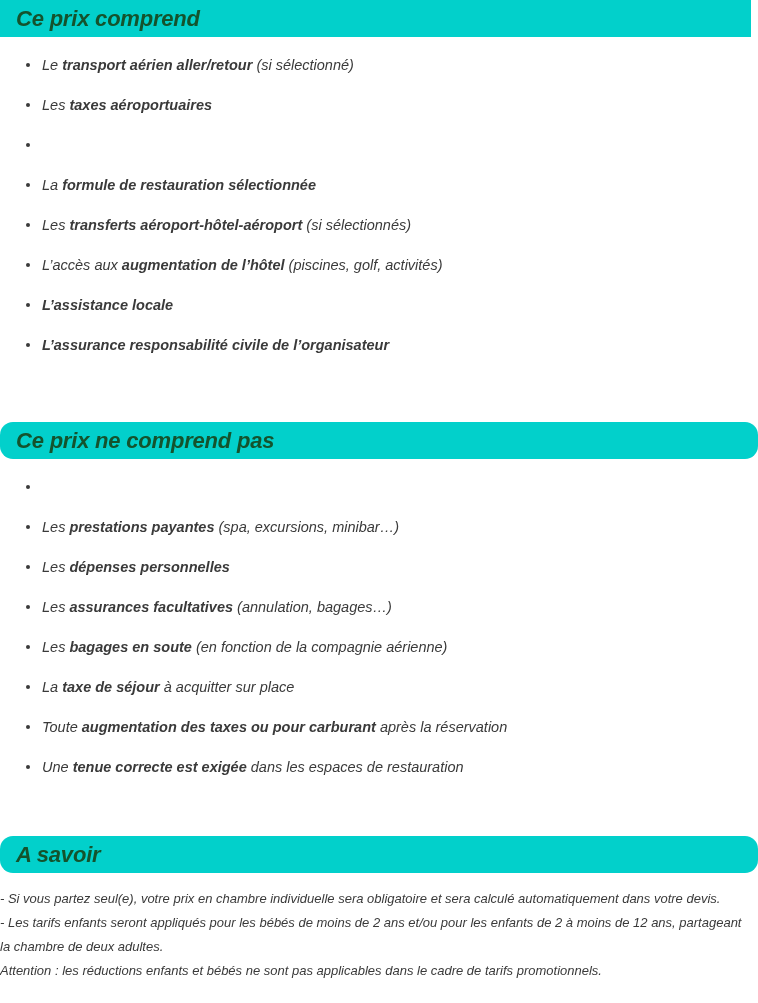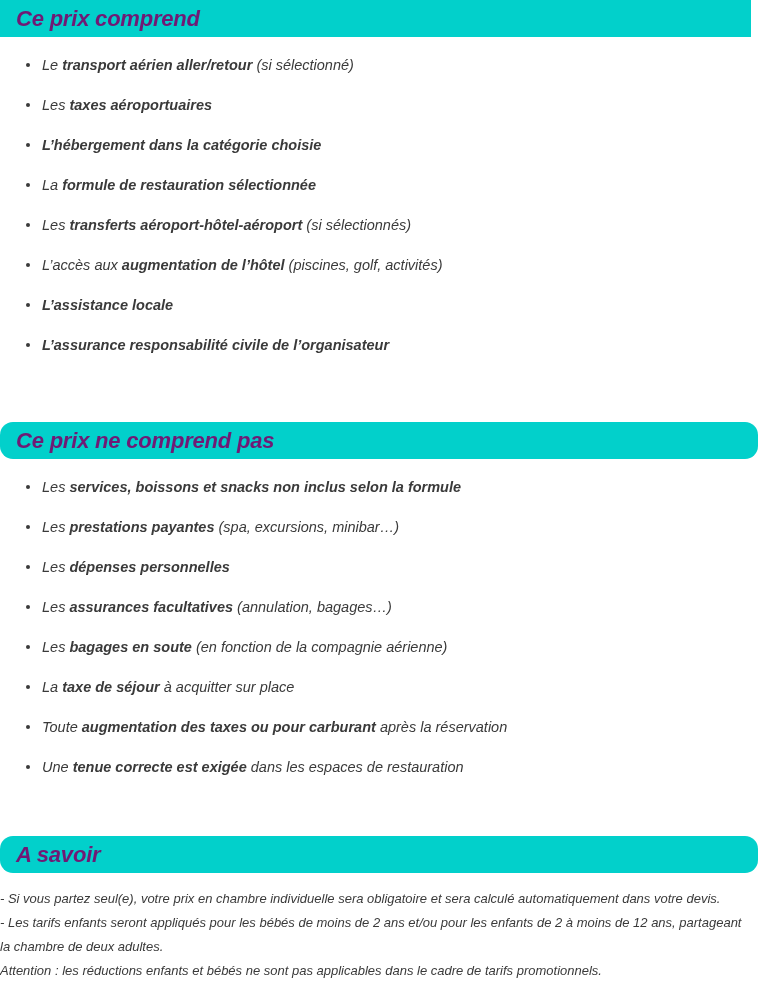--- a/index.html
+++ b/index.html
@@ -25,21 +25,21 @@
   
   .banner {
     background: #02d0cb;
     height: 37px;
     display: flex;
     align-items: center;
     box-sizing: border-box;
     padding-left: 16px;
   }
   .banner-title {
-    color: #701a75;
+    color: #14532d;
     font-family: "Liberation Sans", sans-serif;
     font-weight: bold;
     font-style: italic;
     font-size: 22px;
     line-height: 22px;
     letter-spacing: -0.2px;
     white-space: nowrap;
   }
 
   .banner.inset { width: 751px; }
@@ -110,21 +110,20 @@
       <li class="list-item">
         <span class="bullet"></span>
         <span><span class="txt-lead">Le</span> <span class="txt-bold">transport aérien aller/retour</span> <span class="txt-note">(si sélectionné)</span></span>
       </li>
       <li class="list-item">
         <span class="bullet"></span>
         <span><span class="txt-lead">Les</span> <span class="txt-bold">taxes aéroportuaires</span></span>
       </li>
       <li class="list-item">
         <span class="bullet"></span>
-        <span><span class="txt-bold">L’hébergement dans la catégorie choisie</span></span>
       </li>
       <li class="list-item">
         <span class="bullet"></span>
         <span><span class="txt-lead">La</span> <span class="txt-bold">formule de restauration sélectionnée</span></span>
       </li>
       <li class="list-item">
         <span class="bullet"></span>
         <span><span class="txt-lead">Les</span> <span class="txt-bold">transferts aéroport-hôtel-aéroport</span> <span class="txt-note">(si sélectionnés)</span></span>
       </li>
       <li class="list-item">
@@ -143,21 +142,20 @@
 
   <div class="gap-before-banner2"></div>
 
   <div class="banner full">
     <span class="banner-title">Ce prix ne comprend pas</span>
   </div>
   <div class="gap-after-banner2"></div>
   <ul class="list" id="list-not-included">
       <li class="list-item">
         <span class="bullet"></span>
-        <span><span class="txt-lead">Les</span> <span class="txt-bold">services, boissons et snacks non inclus selon la formule</span></span>
       </li>
       <li class="list-item">
         <span class="bullet"></span>
         <span><span class="txt-lead">Les</span> <span class="txt-bold">prestations payantes</span> <span class="txt-note">(spa, excursions, minibar…)</span></span>
       </li>
       <li class="list-item">
         <span class="bullet"></span>
         <span><span class="txt-lead">Les</span> <span class="txt-bold">dépenses personnelles</span></span>
       </li>
       <li class="list-item">

